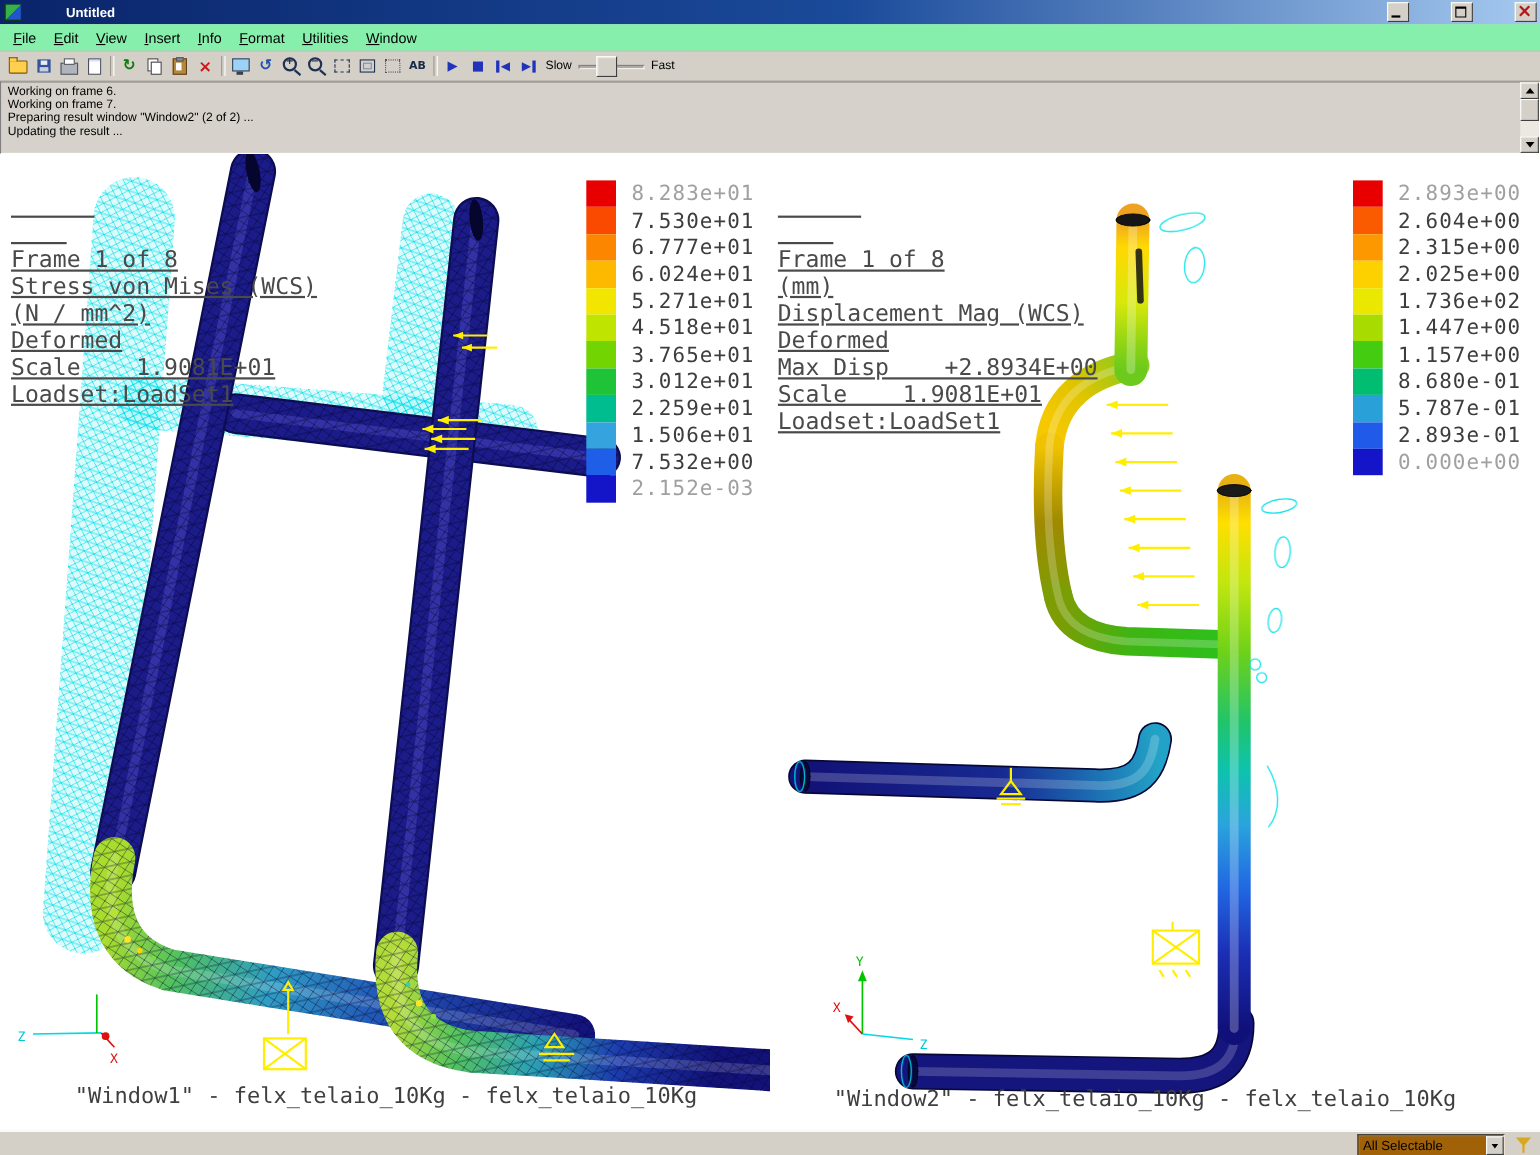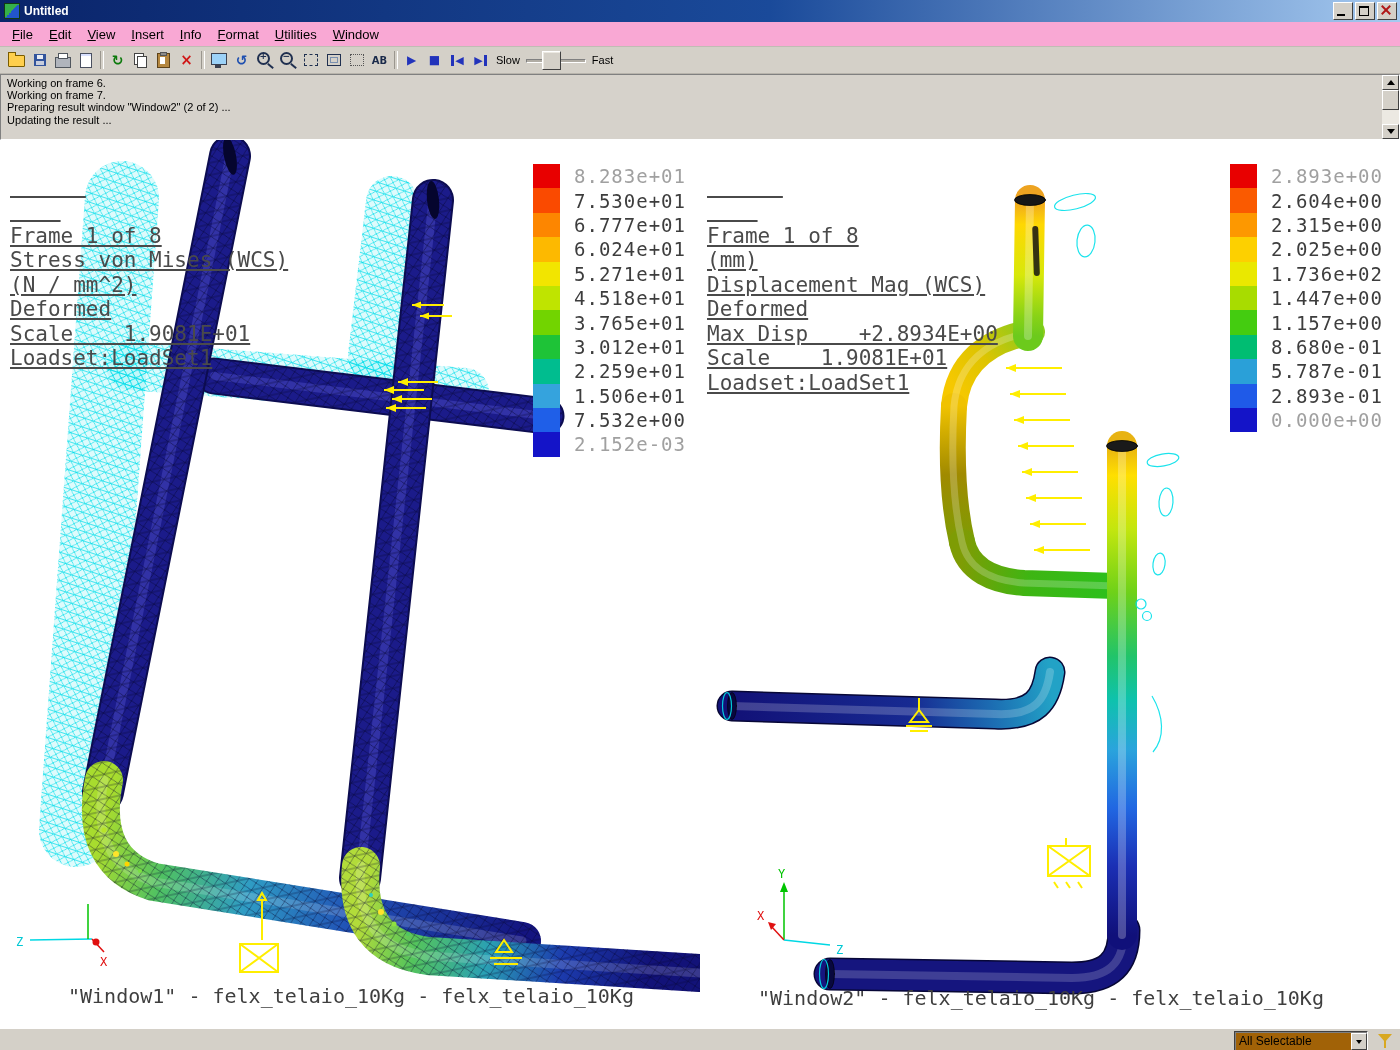--- a/index.html
+++ b/index.html
@@ -2,34 +2,34 @@
 <html><head>
 <meta charset="utf-8">
 <style>
   html,body{margin:0;padding:0;}
   body{width:1400px;height:1050px;background:#d4d0c8;overflow:hidden;
        font-family:"Liberation Sans",sans-serif;}
   .frame{width:1400px;height:1050px;display:flex;flex-direction:column;}
 
   
   .titlebar{height:22px;flex:0 0 22px;display:flex;align-items:center;padding:0 3px;
-    background:linear-gradient(90deg,#0a246a 0%,#1a4a9a 55%,#a6caf0 100%);color:#fff;}
+    background:linear-gradient(90deg,#0a246a 0%,#1a4a9a 55%,#a6caf0 100%);color:#fff;gap:36px;}
   .app-icon{width:14px;height:14px;margin:0 4px 0 1px;
     background:linear-gradient(135deg,#35b04a 0 50%,#2255cc 50% 100%);
     border:1px solid #123a12;flex:0 0 auto;}
   .title-text{font-size:12px;font-weight:bold;flex:1;white-space:nowrap;}
   .tb-btn{width:18px;height:16px;background:#d4d0c8;border:1px solid;
     border-color:#ffffff #404040 #404040 #ffffff;margin-left:2px;position:relative;flex:0 0 auto;}
   .tb-min::after{content:"";position:absolute;left:3px;bottom:3px;width:8px;height:2px;background:#000;}
   .tb-max::after{content:"";position:absolute;left:3px;top:3px;width:8px;height:7px;border:1px solid #000;border-top-width:2px;}
   .tb-close::before,.tb-close::after{content:"";position:absolute;left:2px;top:6px;width:12px;height:2px;background:#b01818;}
   .tb-close::before{transform:rotate(45deg);} .tb-close::after{transform:rotate(-45deg);}
 
   
-  .menubar{height:24px;flex:0 0 24px;display:flex;align-items:center;background:#f9a8d4;
+  .menubar{height:24px;flex:0 0 24px;display:flex;align-items:center;background:#86efac;
     padding-left:4px;border-bottom:1px solid #c0bcb4;}
   .menu-item{font-size:13px;color:#000;padding:3px 8px;white-space:nowrap;}
   .menu-item::first-letter{text-decoration:underline;}
 
   
   .toolbar{height:26px;flex:0 0 26px;display:flex;align-items:center;background:#d4d0c8;
     padding-left:5px;border-bottom:1px solid #b8b4ac;}
   .toolbar-icons{display:flex;align-items:center;}
   .tbtn{width:23px;height:20px;display:flex;align-items:center;justify-content:center;flex:0 0 auto;}
   .tico{display:flex;align-items:center;justify-content:center;font-family:"DejaVu Sans",sans-serif;}

